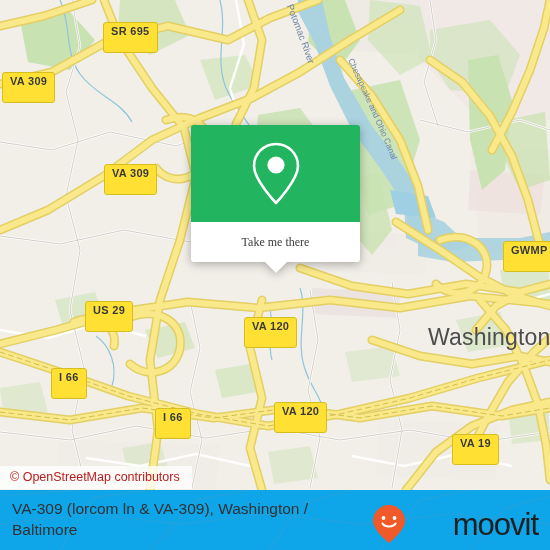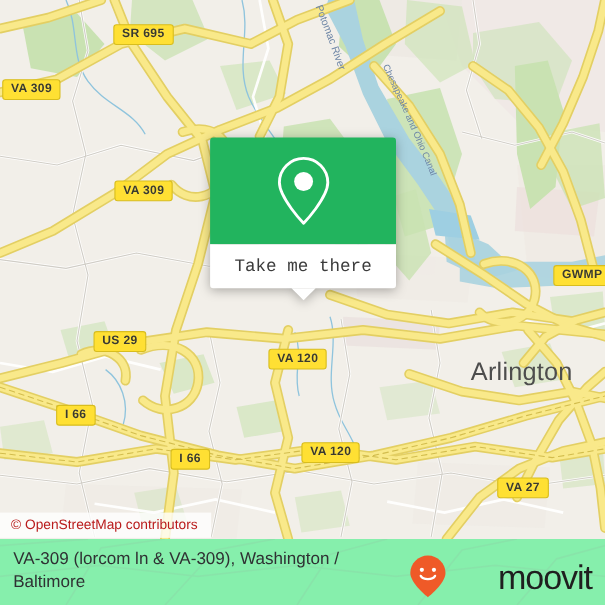--- a/index.html
+++ b/index.html
@@ -30,21 +30,21 @@
   
   .shield {
     position: absolute;
     background: #ffe033;
     border: 1.6px solid #d8bd1e;
     border-radius: 3px;
     color: #3a3a2c;
     font-size: 11px;
     font-weight: bold;
     letter-spacing: 0.3px;
-    padding: 2px 7px 3px 7px;
+    padding: 2px 7px 15px 7px;
     line-height: 12px;
     white-space: nowrap;
     font-family: "Liberation Sans", sans-serif;
     text-shadow: 0 0 1px rgba(255,255,255,.3);
   }
 
   
   .place-label {
     position: absolute;
     color: #4d4d4d;
@@ -68,22 +68,22 @@
     display: flex; align-items: center; justify-content: center;
   }
   #card-foot {
     width: 100%; height: 40px;
     background: #ffffff;
     border-radius: 0 0 3px 3px;
     display: flex; align-items: center; justify-content: center;
   }
   #card-foot span {
     color: #3c3c3c;
-    font-size: 16px;
-    font-family: Liberation Mono, monospace;
+    font-size: 12px;
+    font-family: Liberation Serif, serif;
   }
   #card-tail {
     position: absolute;
     left: 50%; top: 137px;
     margin-left: -11px;
     width: 0; height: 0;
     border-left: 11px solid transparent;
     border-right: 11px solid transparent;
     border-top: 11px solid #ffffff;
   }
@@ -98,21 +98,21 @@
     font-size: 12.5px;
     font-family: "Liberation Sans", sans-serif;
     white-space: nowrap;
   }
 
   
   #footer {
     position: absolute;
     left: 0; top: 490px;
     width: 550px; height: 60px;
-    background: #86efac;
+    background: #0ea5e9;
     overflow: hidden;
     text-decoration: underline;
   }
   #footer-watermark {
     position: absolute; left: 0; top: 0;
     width: 550px; height: 60px;
     opacity: .12;
   }
   #footer-title {
     position: absolute;
@@ -320,23 +320,23 @@
 
     <div class="shield" style="left:103px;top:22px;">SR 695</div>
     <div class="shield" style="left:2px;  top:72px;">VA 309</div>
     <div class="shield" style="left:104px;top:164px;">VA 309</div>
     <div class="shield" style="left:456px;top:241px;margin-left:47px;">GWMP</div>
     <div class="shield" style="left:85px; top:301px;">US 29</div>
     <div class="shield" style="left:244px;top:317px;">VA 120</div>
     <div class="shield" style="left:51px; top:368px;">I 66</div>
     <div class="shield" style="left:155px;top:408px;">I 66</div>
     <div class="shield" style="left:274px;top:402px;">VA 120</div>
-    <div class="shield" style="left:452px;top:434px;">VA 27</div>
-
-    <div class="place-label" style="left:428px;top:324px;">Arlington</div>
+    <div class="shield" style="left:452px;top:434px;">VA 19</div>
+
+    <div class="place-label" style="left:428px;top:324px;">Washington</div>
 
     <div id="card">
       <div id="card-head">
         <svg width="52" height="66" viewBox="0 0 52 66">
           <path d="M26 3 C13.8 3 4 12.8 4 25 C4 39 26 62 26 62 C26 62 48 39 48 25 C48 12.8 38.2 3 26 3 Z" fill="none" stroke="#ffffff" stroke-width="2.6" stroke-linejoin="round"></path>
           <circle cx="26" cy="24" r="8.6" fill="#ffffff"></circle>
         </svg>
       </div>
       <div id="card-foot">
         <span>Take me there</span>

